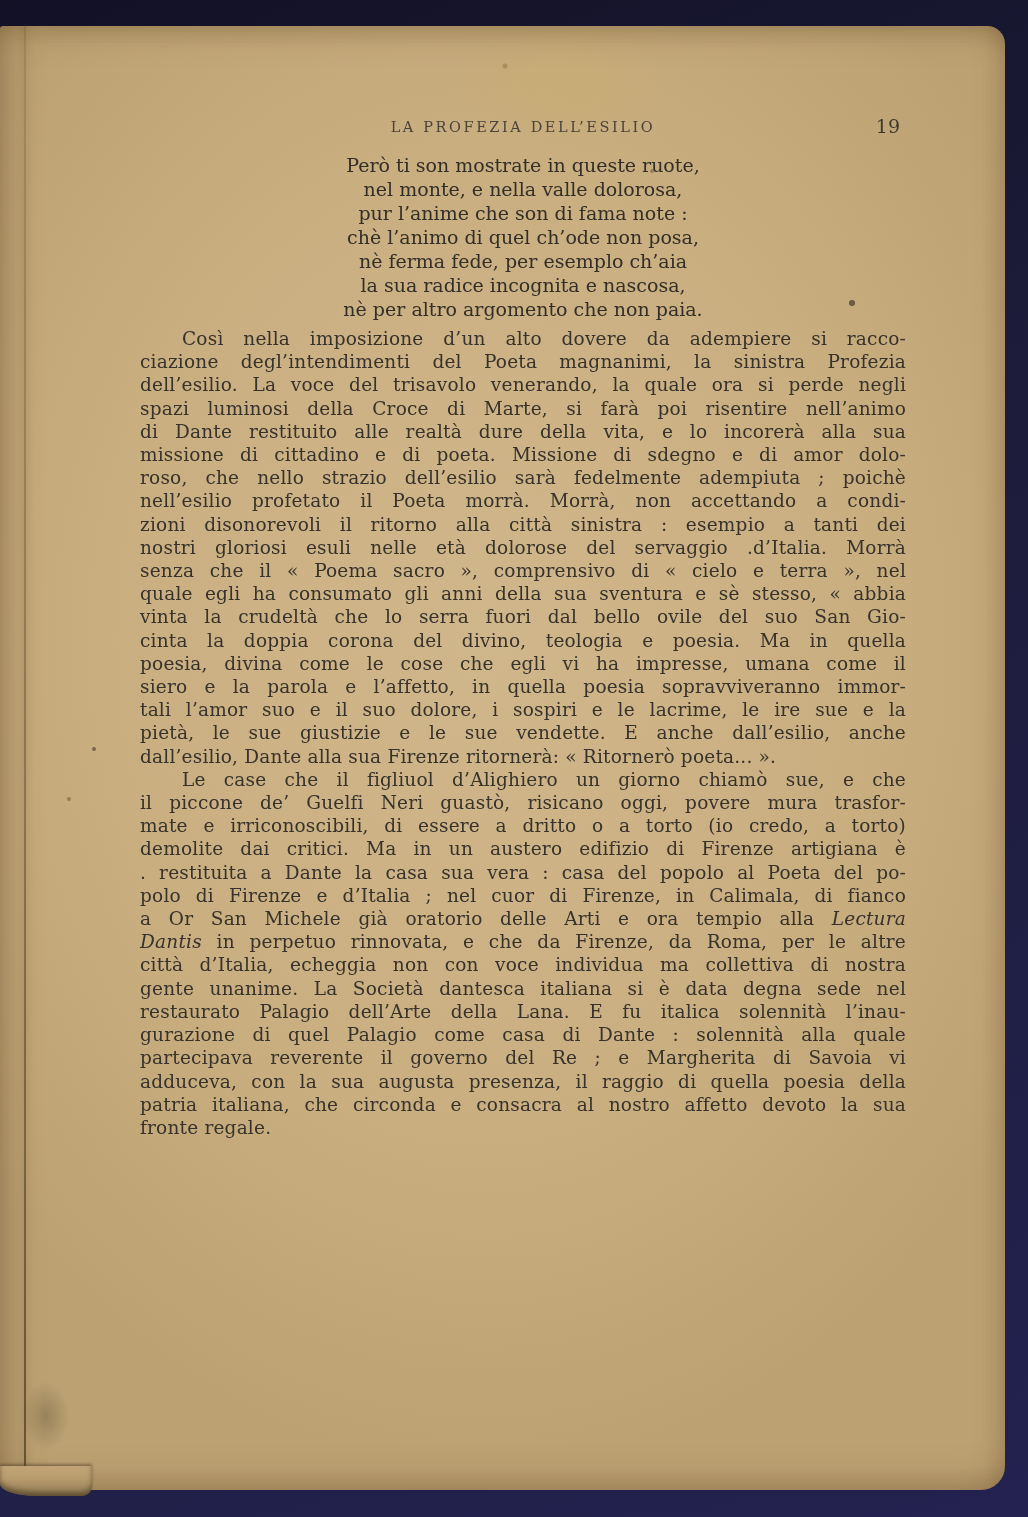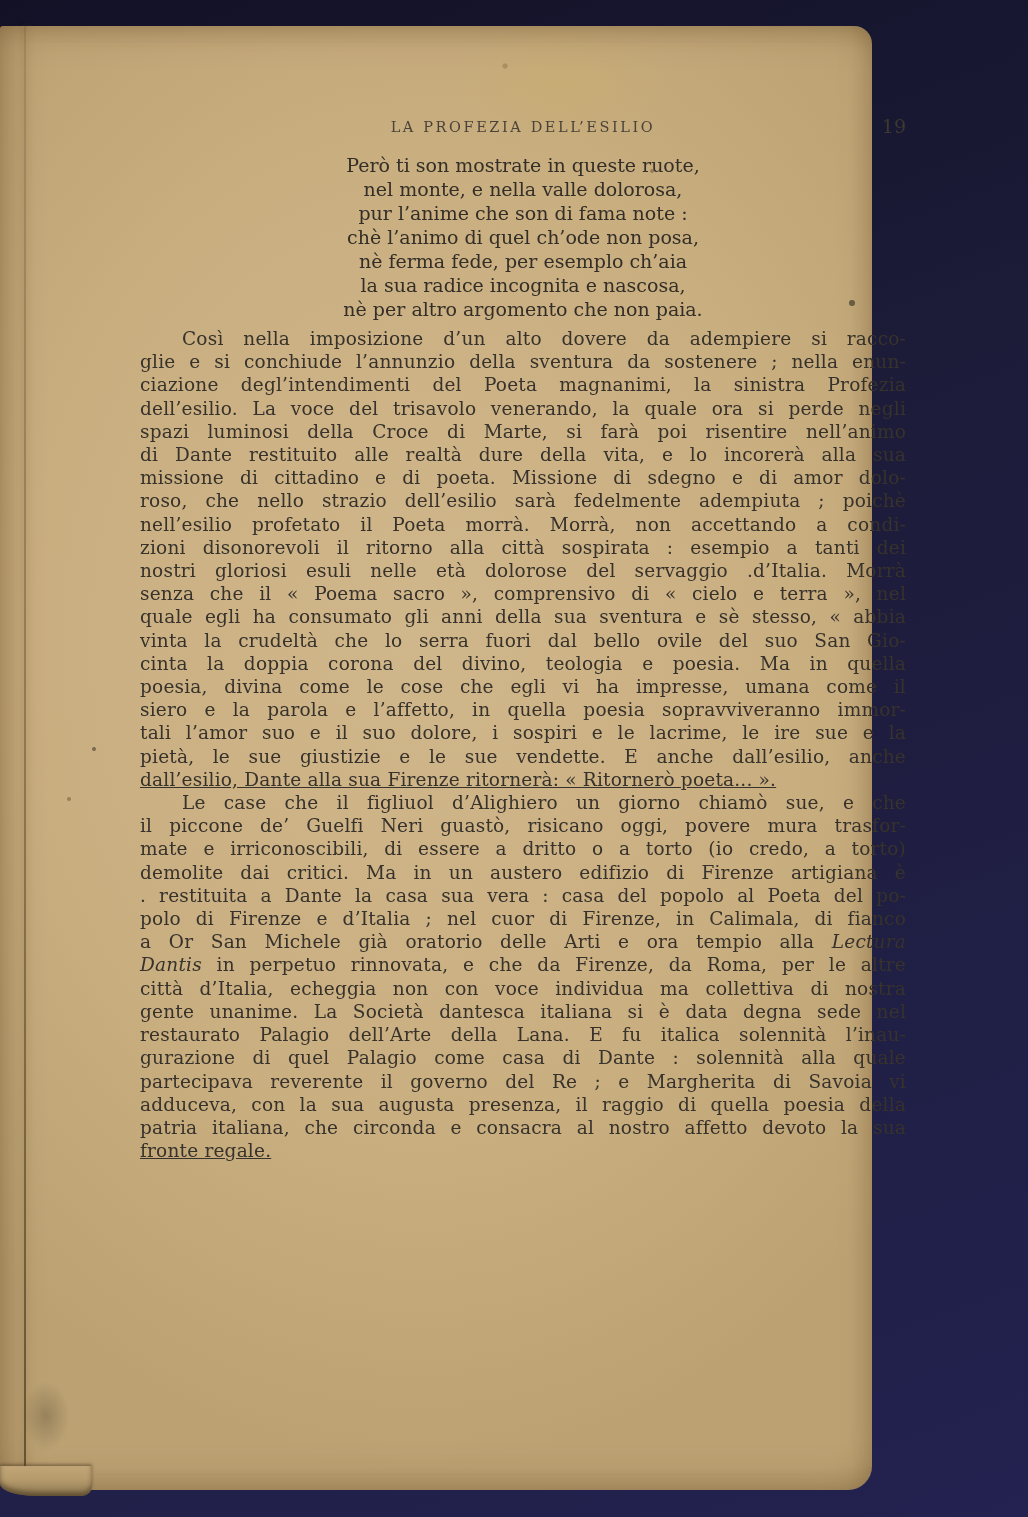--- a/index.html
+++ b/index.html
@@ -9,21 +9,21 @@
     width: 1028px;
     height: 1517px;
     overflow: hidden;
     background: linear-gradient(160deg, #121126 0%, #1c1b38 35%, #232250 100%);
     font-family: "DejaVu Serif", "Liberation Serif", serif;
   }
   .page {
     position: absolute;
     left: 0;
     top: 26px;
-    width: 872px;
+    width: 1005px;
     height: 1464px;
     background:
       radial-gradient(ellipse 160px 90px at 560px 60px, rgba(205,175,105,0.35), rgba(205,175,105,0) 70%),
       radial-gradient(ellipse 700px 900px at 48% 42%, #d0b78b 0%, #c9ae80 55%, #bca273 92%),
       #c9ae80;
     border-radius: 3px 18px 24px 26px;
     box-shadow:
       inset 26px 0 38px -22px rgba(110,82,46,0.45),
       inset -16px 0 30px -16px rgba(110,82,46,0.40),
       inset 0 22px 34px -22px rgba(110,82,46,0.50),
@@ -78,21 +78,21 @@
   }
   .running-title {
     text-align: center;
     font-size: 14.5px;
     letter-spacing: 2.6px;
     color: #4a4339;
     padding-top: 4px;
   }
   .page-number {
     position: absolute;
-    right: 0;
+    right: 6px;
     top: 0;
     font-size: 19px;
     color: #3d3830;
   }
   .verse {
     margin-top: 14px;
     font-size: 19px;
     line-height: 24px;
     color: #332e27;
   }
@@ -107,21 +107,20 @@
     line-height: 23.2px;
   }
   .para .tline {
     text-align: justify;
     text-align-last: justify;
     white-space: nowrap;
     letter-spacing: 0.2px;
   }
   .para .tline.last {
     text-align-last: left;
-    text-decoration: underline;
   }
   .para .tline.indent {
     padding-left: 42px;
   }
   i { font-style: italic; }
 </style>
 </head>
 <body>
 
 <div class="scene">
@@ -143,29 +142,28 @@
           <div class="tline"><span>pur l’anime che son di fama note :</span></div>
           <div class="tline"><span>chè l’animo di quel ch’ode non posa,</span></div>
           <div class="tline"><span>nè ferma fede, per esemplo ch’aia</span></div>
           <div class="tline"><span>la sua radice incognita e nascosa,</span></div>
           <div class="tline last"><span>nè per altro argomento che non paia.</span></div>
         </div>
 
       <div class="body-text">
         <div class="para">
             <div class="tline indent"><span>Così nella imposizione d’un alto dovere da adempiere si racco-</span></div>
-            <div class="tline"><span>glie e si conchiude l’annunzio della sventura da sostenere ; nella enun-</span></div>
             <div class="tline"><span>ciazione degl’intendimenti del Poeta magnanimi, la sinistra Profezia</span></div>
             <div class="tline"><span>dell’esilio. La voce del trisavolo venerando, la quale ora si perde negli</span></div>
             <div class="tline"><span>spazi luminosi della Croce di Marte, si farà poi risentire nell’animo</span></div>
             <div class="tline"><span>di Dante restituito alle realtà dure della vita, e lo incorerà alla sua</span></div>
             <div class="tline"><span>missione di cittadino e di poeta. Missione di sdegno e di amor dolo-</span></div>
             <div class="tline"><span>roso, che nello strazio dell’esilio sarà fedelmente adempiuta ; poichè</span></div>
             <div class="tline"><span>nell’esilio profetato il Poeta morrà. Morrà, non accettando a condi-</span></div>
-            <div class="tline"><span>zioni disonorevoli il ritorno alla città sospirata : esempio a tanti dei</span></div>
+            <div class="tline"><span>zioni disonorevoli il ritorno alla città sinistra : esempio a tanti dei</span></div>
             <div class="tline"><span>nostri gloriosi esuli nelle età dolorose del servaggio .d’Italia. Morrà</span></div>
             <div class="tline"><span>senza che il « Poema sacro », comprensivo di « cielo e terra », nel</span></div>
             <div class="tline"><span>quale egli ha consumato gli anni della sua sventura e sè stesso, « abbia</span></div>
             <div class="tline"><span>vinta la crudeltà che lo serra fuori dal bello ovile del suo San Gio-</span></div>
             <div class="tline"><span>cinta la doppia corona del divino, teologia e poesia. Ma in quella</span></div>
             <div class="tline"><span>poesia, divina come le cose che egli vi ha impresse, umana come il</span></div>
             <div class="tline"><span>siero e la parola e l’affetto, in quella poesia sopravviveranno immor-</span></div>
             <div class="tline"><span>tali l’amor suo e il suo dolore, i sospiri e le lacrime, le ire sue e la</span></div>
             <div class="tline"><span>pietà, le sue giustizie e le sue vendette. E anche dall’esilio, anche</span></div>
             <div class="tline last"><span>dall’esilio, Dante alla sua Firenze ritornerà: « Ritornerò poeta... ».</span></div>

